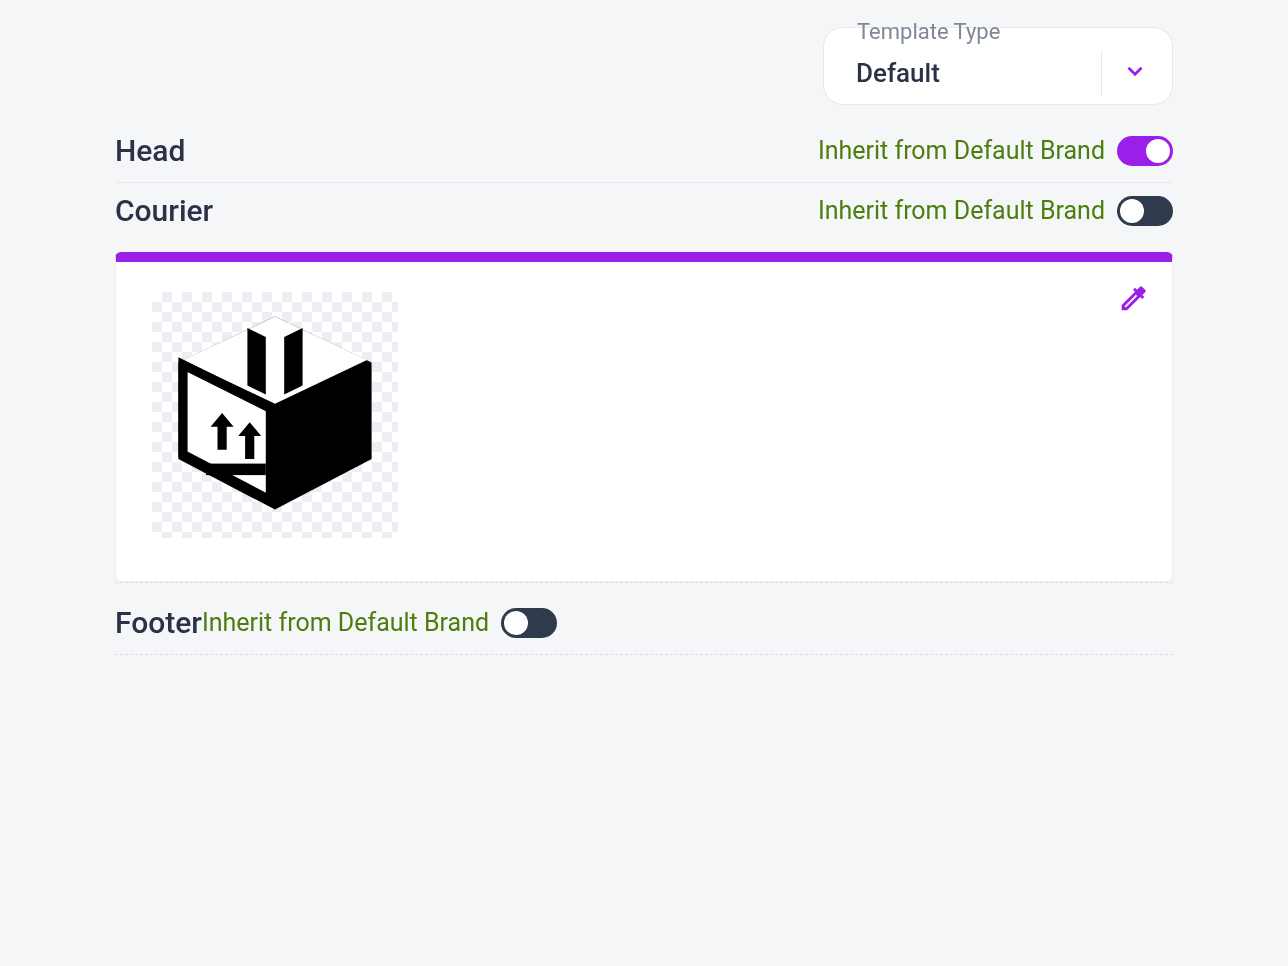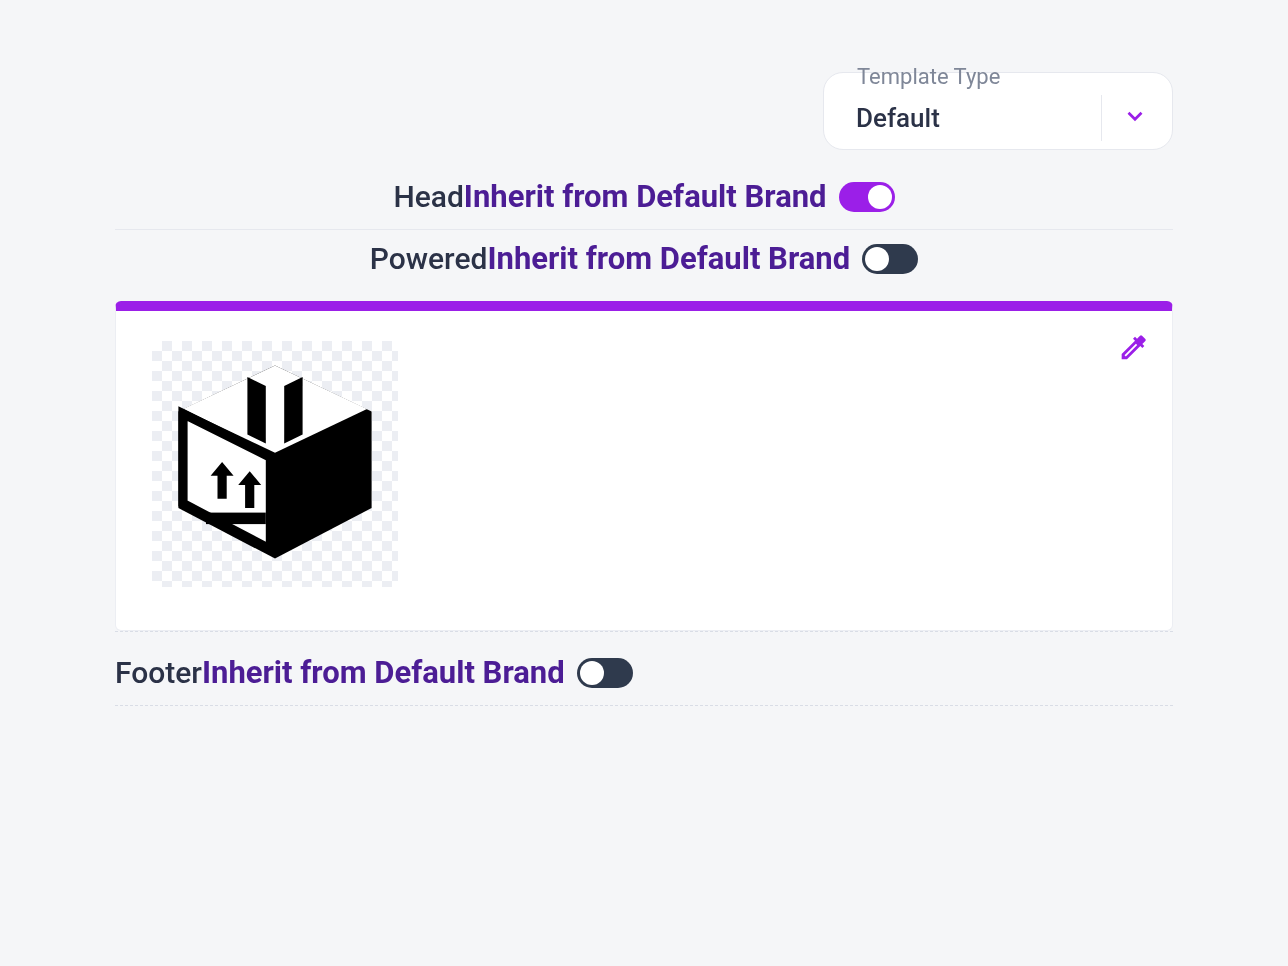--- a/index.html
+++ b/index.html
@@ -4,22 +4,21 @@
 <style>
   * { box-sizing: border-box; margin: 0; padding: 0; }
   body {
     background: #f5f6f8;
     font-family: -apple-system, BlinkMacSystemFont, "Segoe UI", Roboto, Helvetica, Arial, sans-serif;
     width: 1288px;
     height: 966px;
     overflow: hidden;
   }
   .page {
-    padding: 44px 115px 0 115px;
-    margin-top: 28px;
+    padding: 27px 115px 0 115px;
   }
   .template-type-wrap {
     display: flex;
     justify-content: flex-end;
     margin-bottom: 18px;
   }
   .template-type {
     position: relative;
     width: 350px;
   }
@@ -52,39 +51,39 @@
     padding-left: 20px;
     height: 100%;
     display:flex;
     align-items:center;
   }
   .tt-caret svg { width: 26px; height: 26px; stroke: #9b1fe8; stroke-width: 2.5; fill:none; }
 
   .section-row {
     display: flex;
     align-items: center;
-    justify-content: center;
+    justify-content: space-between;
     padding: 10px 0 14px 0;
     border-bottom: 1px solid #e6e8ee;
   }
   .section-row.no-border { border-bottom: none; }
   .section-title {
     font-size: 30px;
     color: #2b3247;
     font-weight: 500;
   }
   .inherit-group {
     display: flex;
     align-items: center;
     gap: 12px;
   }
   .inherit-label {
-    font-size: 31px;
-    color: #4c1d95;
-    font-weight: 700;
+    font-size: 25px;
+    color: #4d7c0f;
+    font-weight: 400;
   }
   .toggle {
     width: 56px;
     height: 30px;
     border-radius: 30px;
     position: relative;
     cursor: pointer;
   }
   .toggle .knob {
     width: 24px;
@@ -204,21 +203,21 @@
     <div class="section-title">Head</div>
     <div class="inherit-group">
       <div class="inherit-label">Inherit from Default Brand</div>
       <div class="toggle on">
           <div class="knob"></div>
         </div>
     </div>
   </div>
 
   <div class="section-row no-border">
-    <div class="section-title">Powered</div>
+    <div class="section-title">Courier</div>
     <div class="inherit-group">
       <div class="inherit-label">Inherit from Default Brand</div>
       <div class="toggle off">
           <div class="knob"></div>
         </div>
     </div>
   </div>
 
   <div class="header-card">
     <div class="eyedropper">

